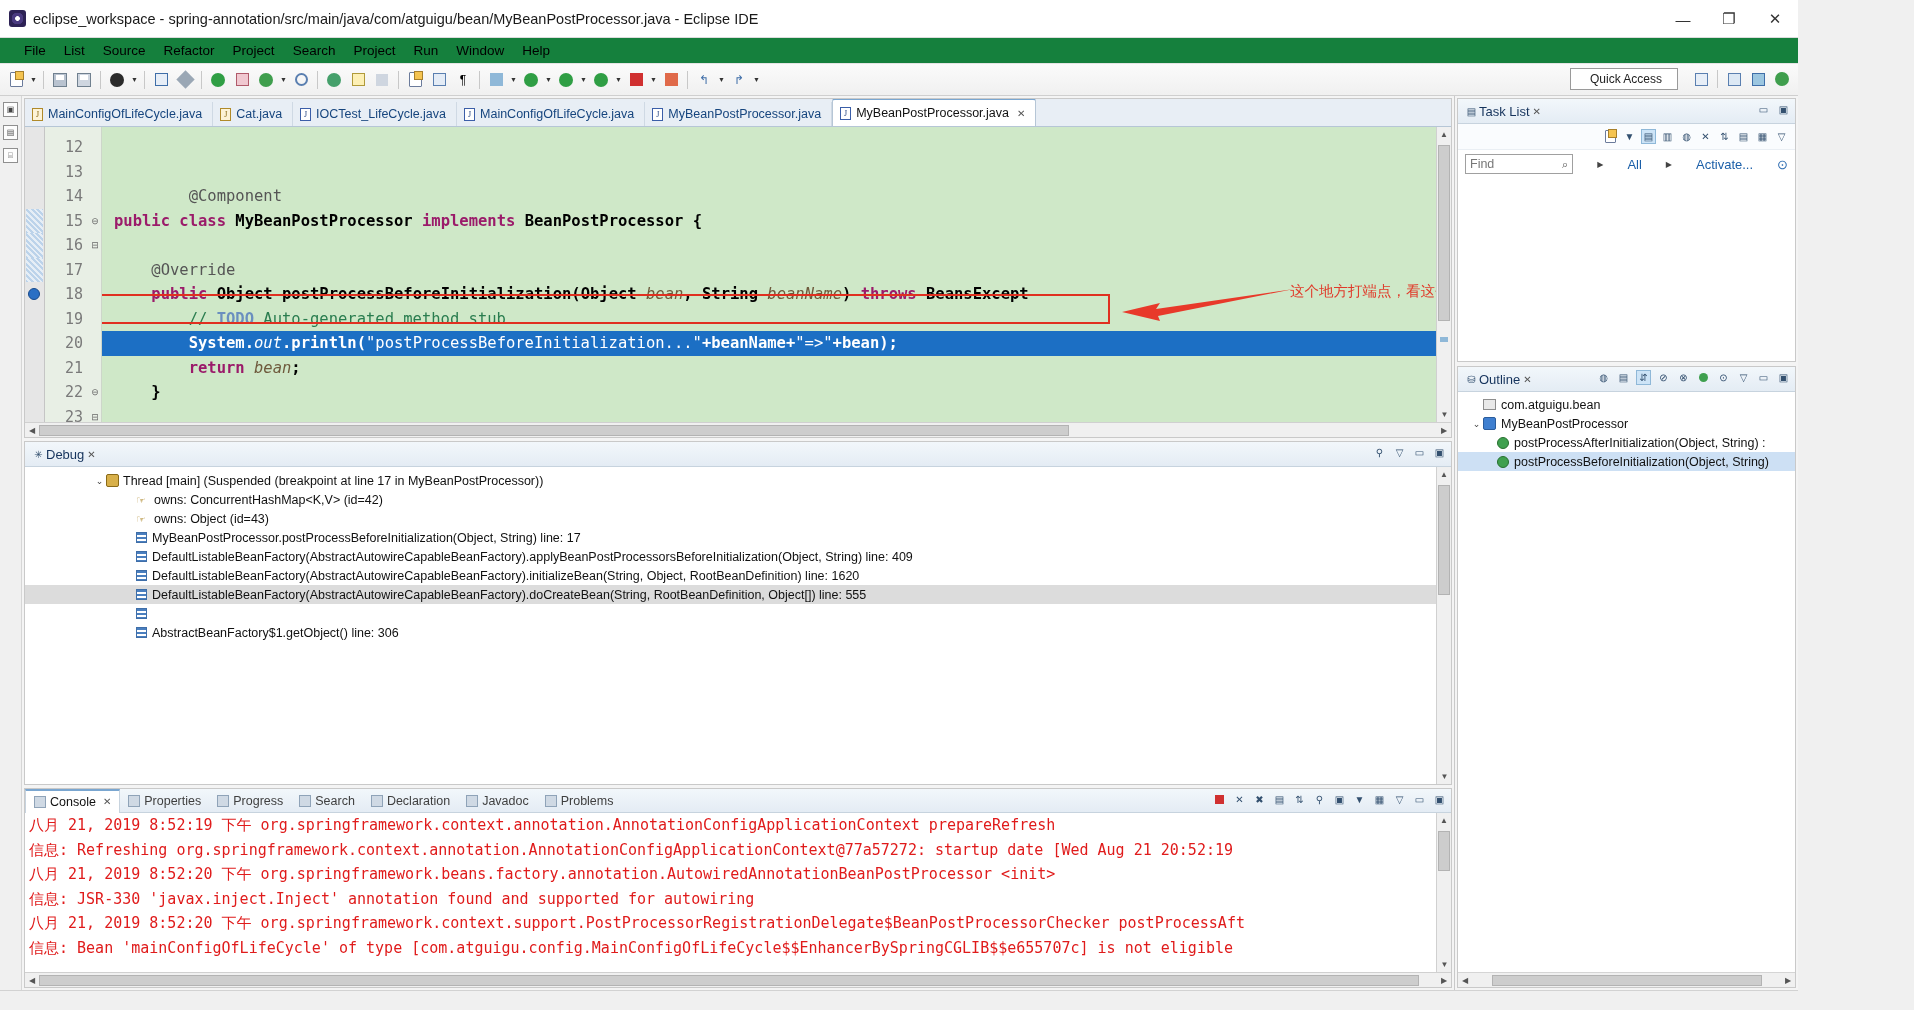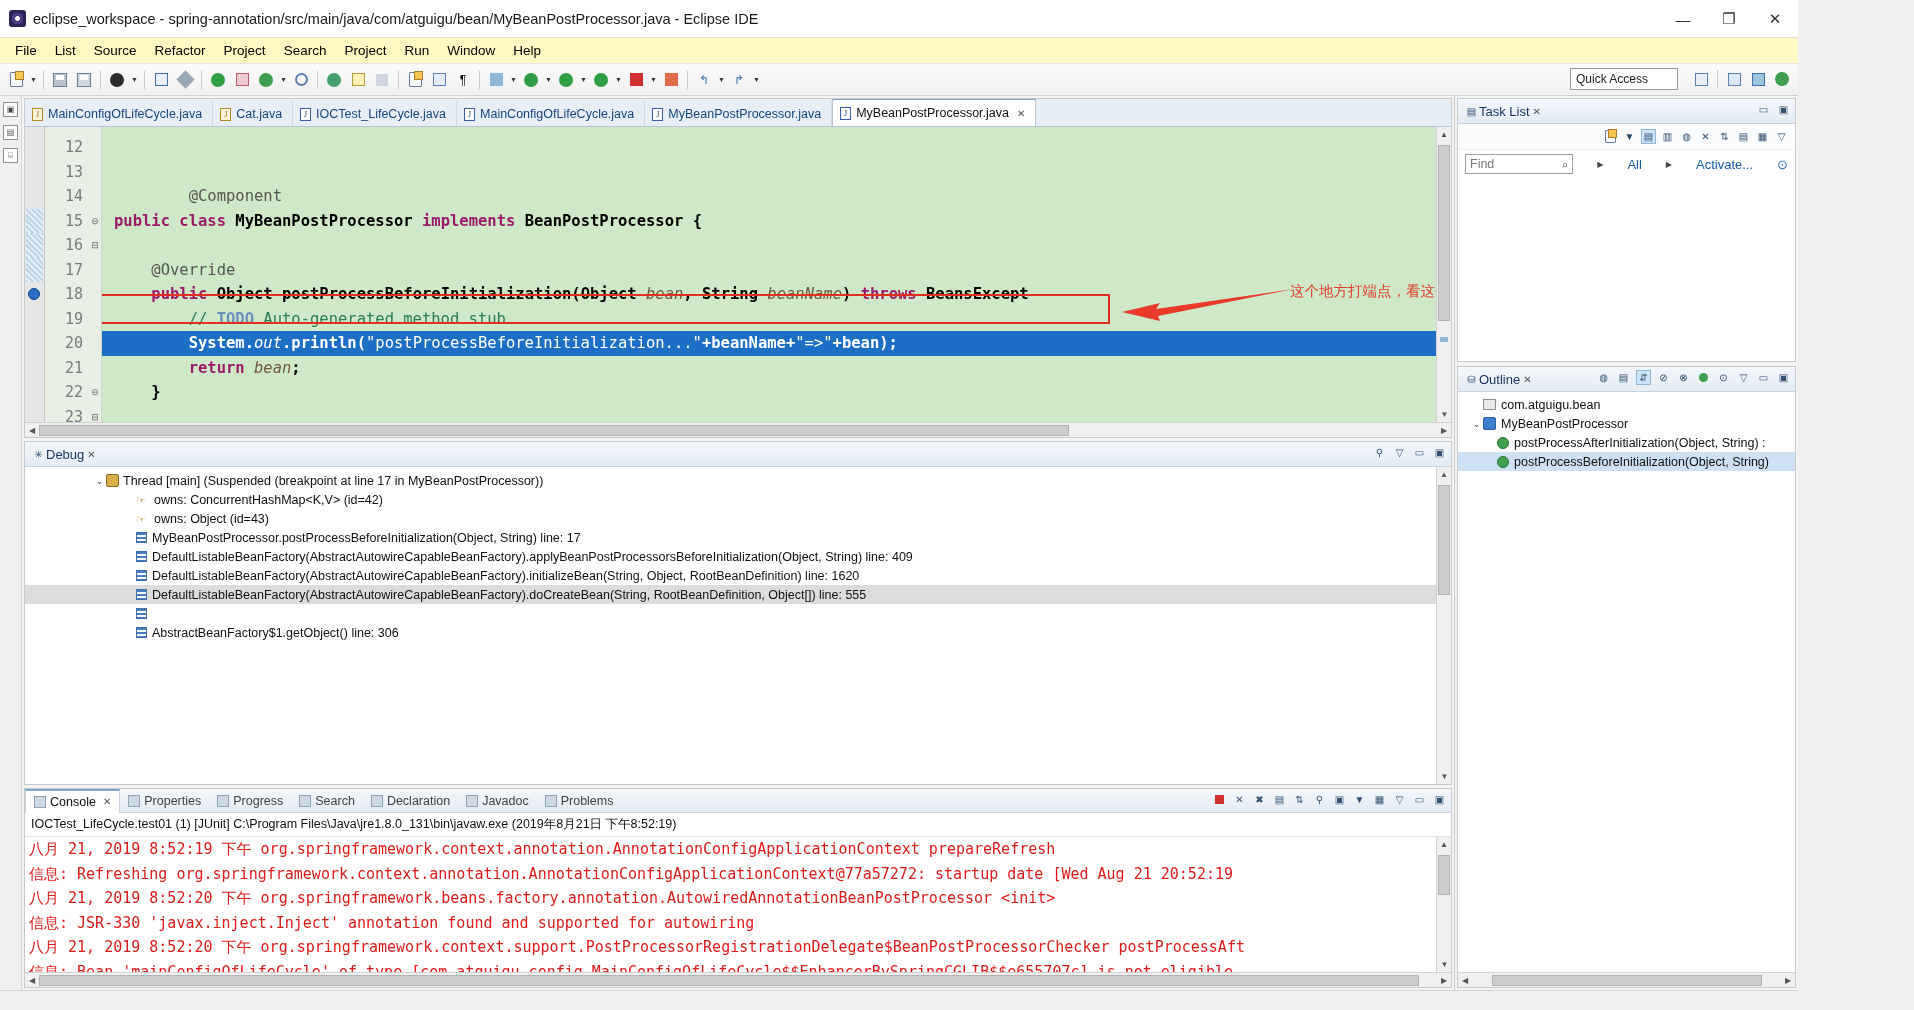--- a/index.html
+++ b/index.html
@@ -25,40 +25,40 @@
   }
   .title-text { font-size: 14.5px; color: #1a1a1a; white-space: nowrap; }
   .winbtns { position: absolute; right: 0; top: 0; height: 38px; display: flex; }
   .winbtn {
     width: 46px; height: 38px; display: flex; align-items: center; justify-content: center;
     color: #333; font-size: 15px;
   }
 
   
   .menubar {
-    height: 26px; background: #fef9c3; display: flex; align-items: center;
-    padding-left: 6px; border-bottom: 1px solid #e4e4e4;
+    height: 26px; background: #15803d; display: flex; align-items: center;
+    padding-left: 15px; border-bottom: 1px solid #e4e4e4;
   }
   .menuitem { padding: 3px 9px; font-size: 13.5px; color: #000; cursor: default; }
 
   
   .toolbar {
     height: 32px; background: linear-gradient(#fbfbfb, #f0f0f0);
     display: flex; align-items: center; padding: 0 4px;
     border-bottom: 1px solid #cfcfcf; position: relative;
   }
   .tb { width: 22px; height: 22px; margin: 0 1px; display: flex; align-items: center;
         justify-content: center; font-size: 12px; position: relative; }
   .tbsep { width: 1px; height: 18px; background: #c8c8c8; margin: 0 4px; }
   .caret { width: 11px; height: 22px; display: flex; align-items: center; justify-content: center;
            font-size: 7px; color: #333; }
   .quick {
     position: absolute; right: 120px; top: 4px; width: 108px; height: 22px;
     border: 1px solid #9a9a9a; background: #fff; font-size: 12px;
-    display: flex; align-items: center; padding-left: 5px; color: #222;
+    display: flex; align-items: center; padding-left: 19px; color: #222;
   }
   .tb-right { position: absolute; right: 4px; top: 4px; display: flex; align-items: center; }
 
   
   .ic { display: inline-block; }
   .ic-doc { width: 13px; height: 15px; background: #fff; border: 1px solid #6b7b9b;
             border-radius: 1px; position: relative; }
   .ic-doc:after { content: ""; position: absolute; right: -2px; top: -2px; width: 7px; height: 7px;
                   background: #f5c451; border: 1px solid #a8802a; }
   .ic-save { width: 14px; height: 14px; background: #b9c3d0; border: 1px solid #70808f; }
@@ -547,21 +547,20 @@
             <span class="mini-ic">⇅</span>
             <span class="mini-ic">⚲</span>
             <span class="mini-ic">▣</span>
             <span class="mini-ic">▼</span>
             <span class="mini-ic">▦</span>
             <span class="mini-ic">▽</span>
             <span class="mini-ic">▭</span>
             <span class="mini-ic">▣</span>
           </div>
         </div>
-        <div class="console-sub">IOCTest_LifeCycle.test01 (1) [JUnit] C:\Program Files\Java\jre1.8.0_131\bin\javaw.exe (2019年8月21日 下午8:52:19)</div>
         <div style="flex:1;display:flex;min-height:0;">
           <div class="console-body" id="consolebody"><div style="color: rgb(224, 27, 27);">八月 21, 2019 8:52:19 下午 org.springframework.context.annotation.AnnotationConfigApplicationContext prepareRefresh</div><div style="color: rgb(224, 27, 27);">信息: Refreshing org.springframework.context.annotation.AnnotationConfigApplicationContext@77a57272: startup date [Wed Aug 21 20:52:19</div><div style="color: rgb(224, 27, 27);">八月 21, 2019 8:52:20 下午 org.springframework.beans.factory.annotation.AutowiredAnnotationBeanPostProcessor &lt;init&gt;</div><div style="color: rgb(224, 27, 27);">信息: JSR-330 'javax.inject.Inject' annotation found and supported for autowiring</div><div style="color: rgb(224, 27, 27);">八月 21, 2019 8:52:20 下午 org.springframework.context.support.PostProcessorRegistrationDelegate$BeanPostProcessorChecker postProcessAft</div><div style="color: rgb(224, 27, 27);">信息: Bean 'mainConfigOfLifeCycle' of type [com.atguigu.config.MainConfigOfLifeCycle$$EnhancerBySpringCGLIB$$e655707c] is not eligible</div></div>
           <div class="vscroll">
             <div class="sbar-arrow">▲</div>
             <div class="vthumb" style="top:18px;height:40px;"></div>
             <div class="sbar-arrow" style="position:absolute;bottom:0;width:15px;">▼</div>
           </div>
         </div>
         <div class="hscroll">
           <div style="width:14px;text-align:center;font-size:8px;color:#555;">◀</div>

